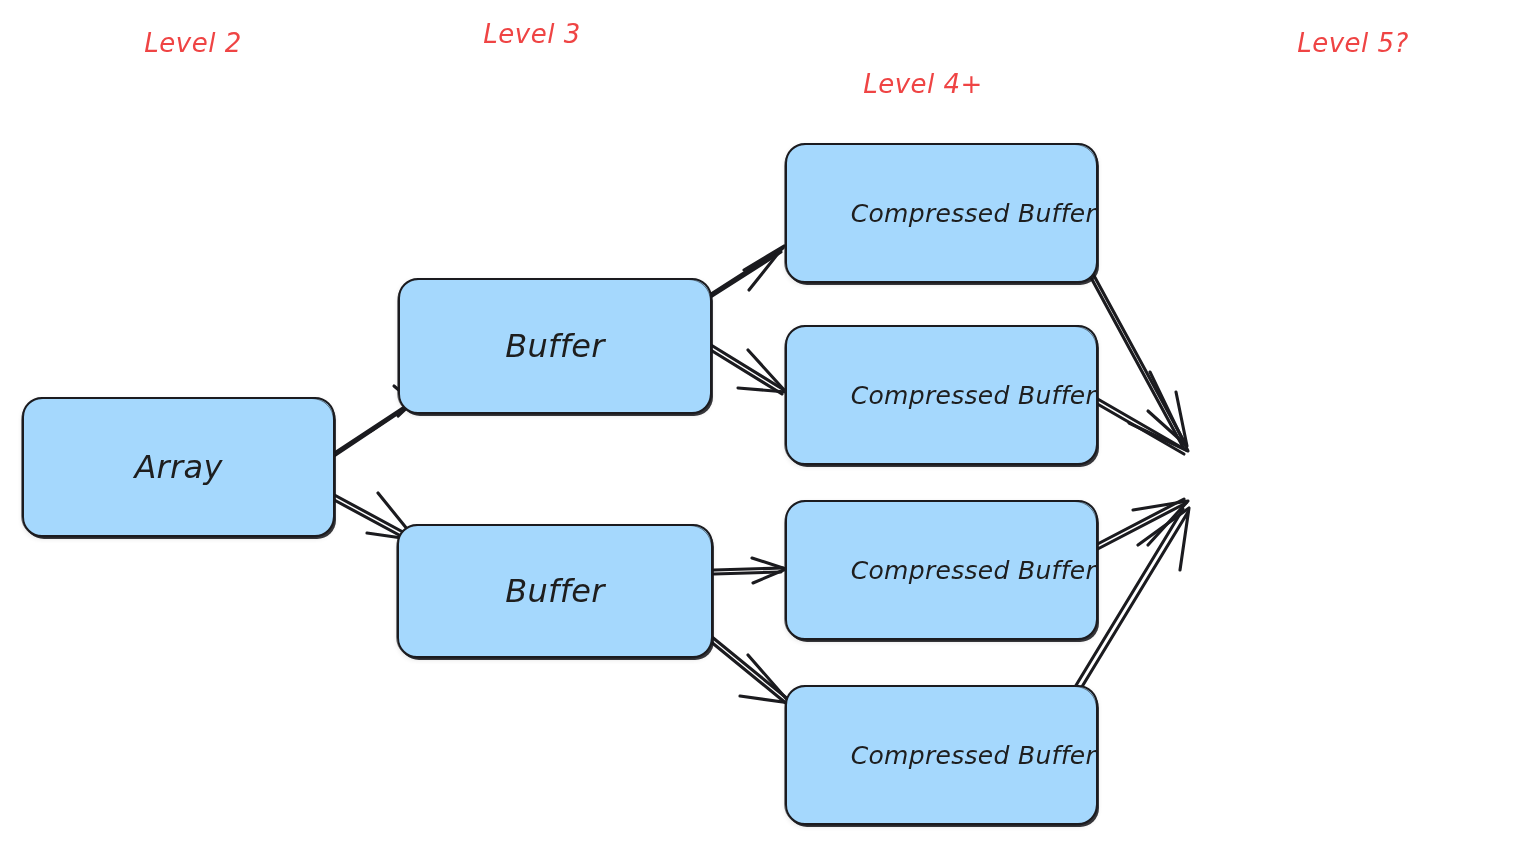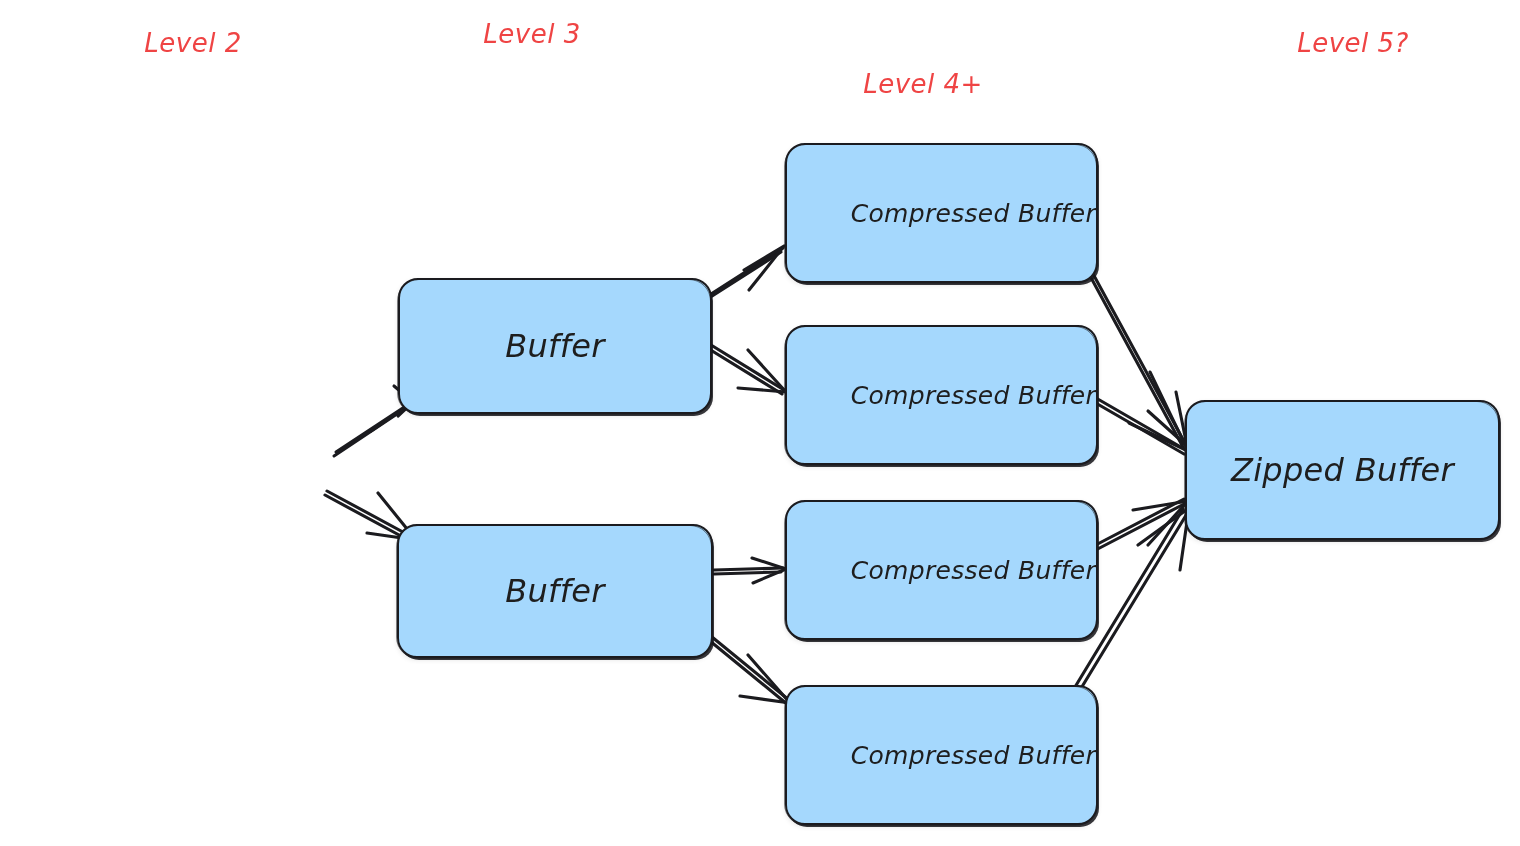--- a/index.html
+++ b/index.html
@@ -138,20 +138,23 @@
       <polyline points="1133,510 1188,501 1148,545"></polyline>
     </g>
 
     <g>
       <path d="M1080 690 L1188 512"></path>
       <path d="M1075 687 L1183 509"></path>
       <polyline points="1138,545 1189,508 1180,570"></polyline>
     </g>
   </svg>
 
+  <div class="node" style="left:22px; top:397px; width:313px; height:140px;">
+    <span>Array</span>
+  </div>
 
   <div class="node" style="left:398px; top:278px; width:314px; height:136px;">
     <span>Buffer</span>
   </div>
 
   <div class="node" style="left:397px; top:524px; width:316px; height:134px;">
     <span>Buffer</span>
   </div>
 
   <div class="node small-text" style="left:785px; top:143px; width:313px; height:140px;">
@@ -163,17 +166,14 @@
   </div>
 
   <div class="node small-text" style="left:785px; top:500px; width:313px; height:140px;">
     <span>Compressed Buffer</span>
   </div>
 
   <div class="node small-text" style="left:785px; top:685px; width:313px; height:140px;">
     <span>Compressed Buffer</span>
   </div>
 
-  <div class="node" style="left:1185px; top:400px; width:315px; height:140px;">
-    <span>Zipped Buffer</span>
-  </div>
 
 </div>
 
 </body></html>

